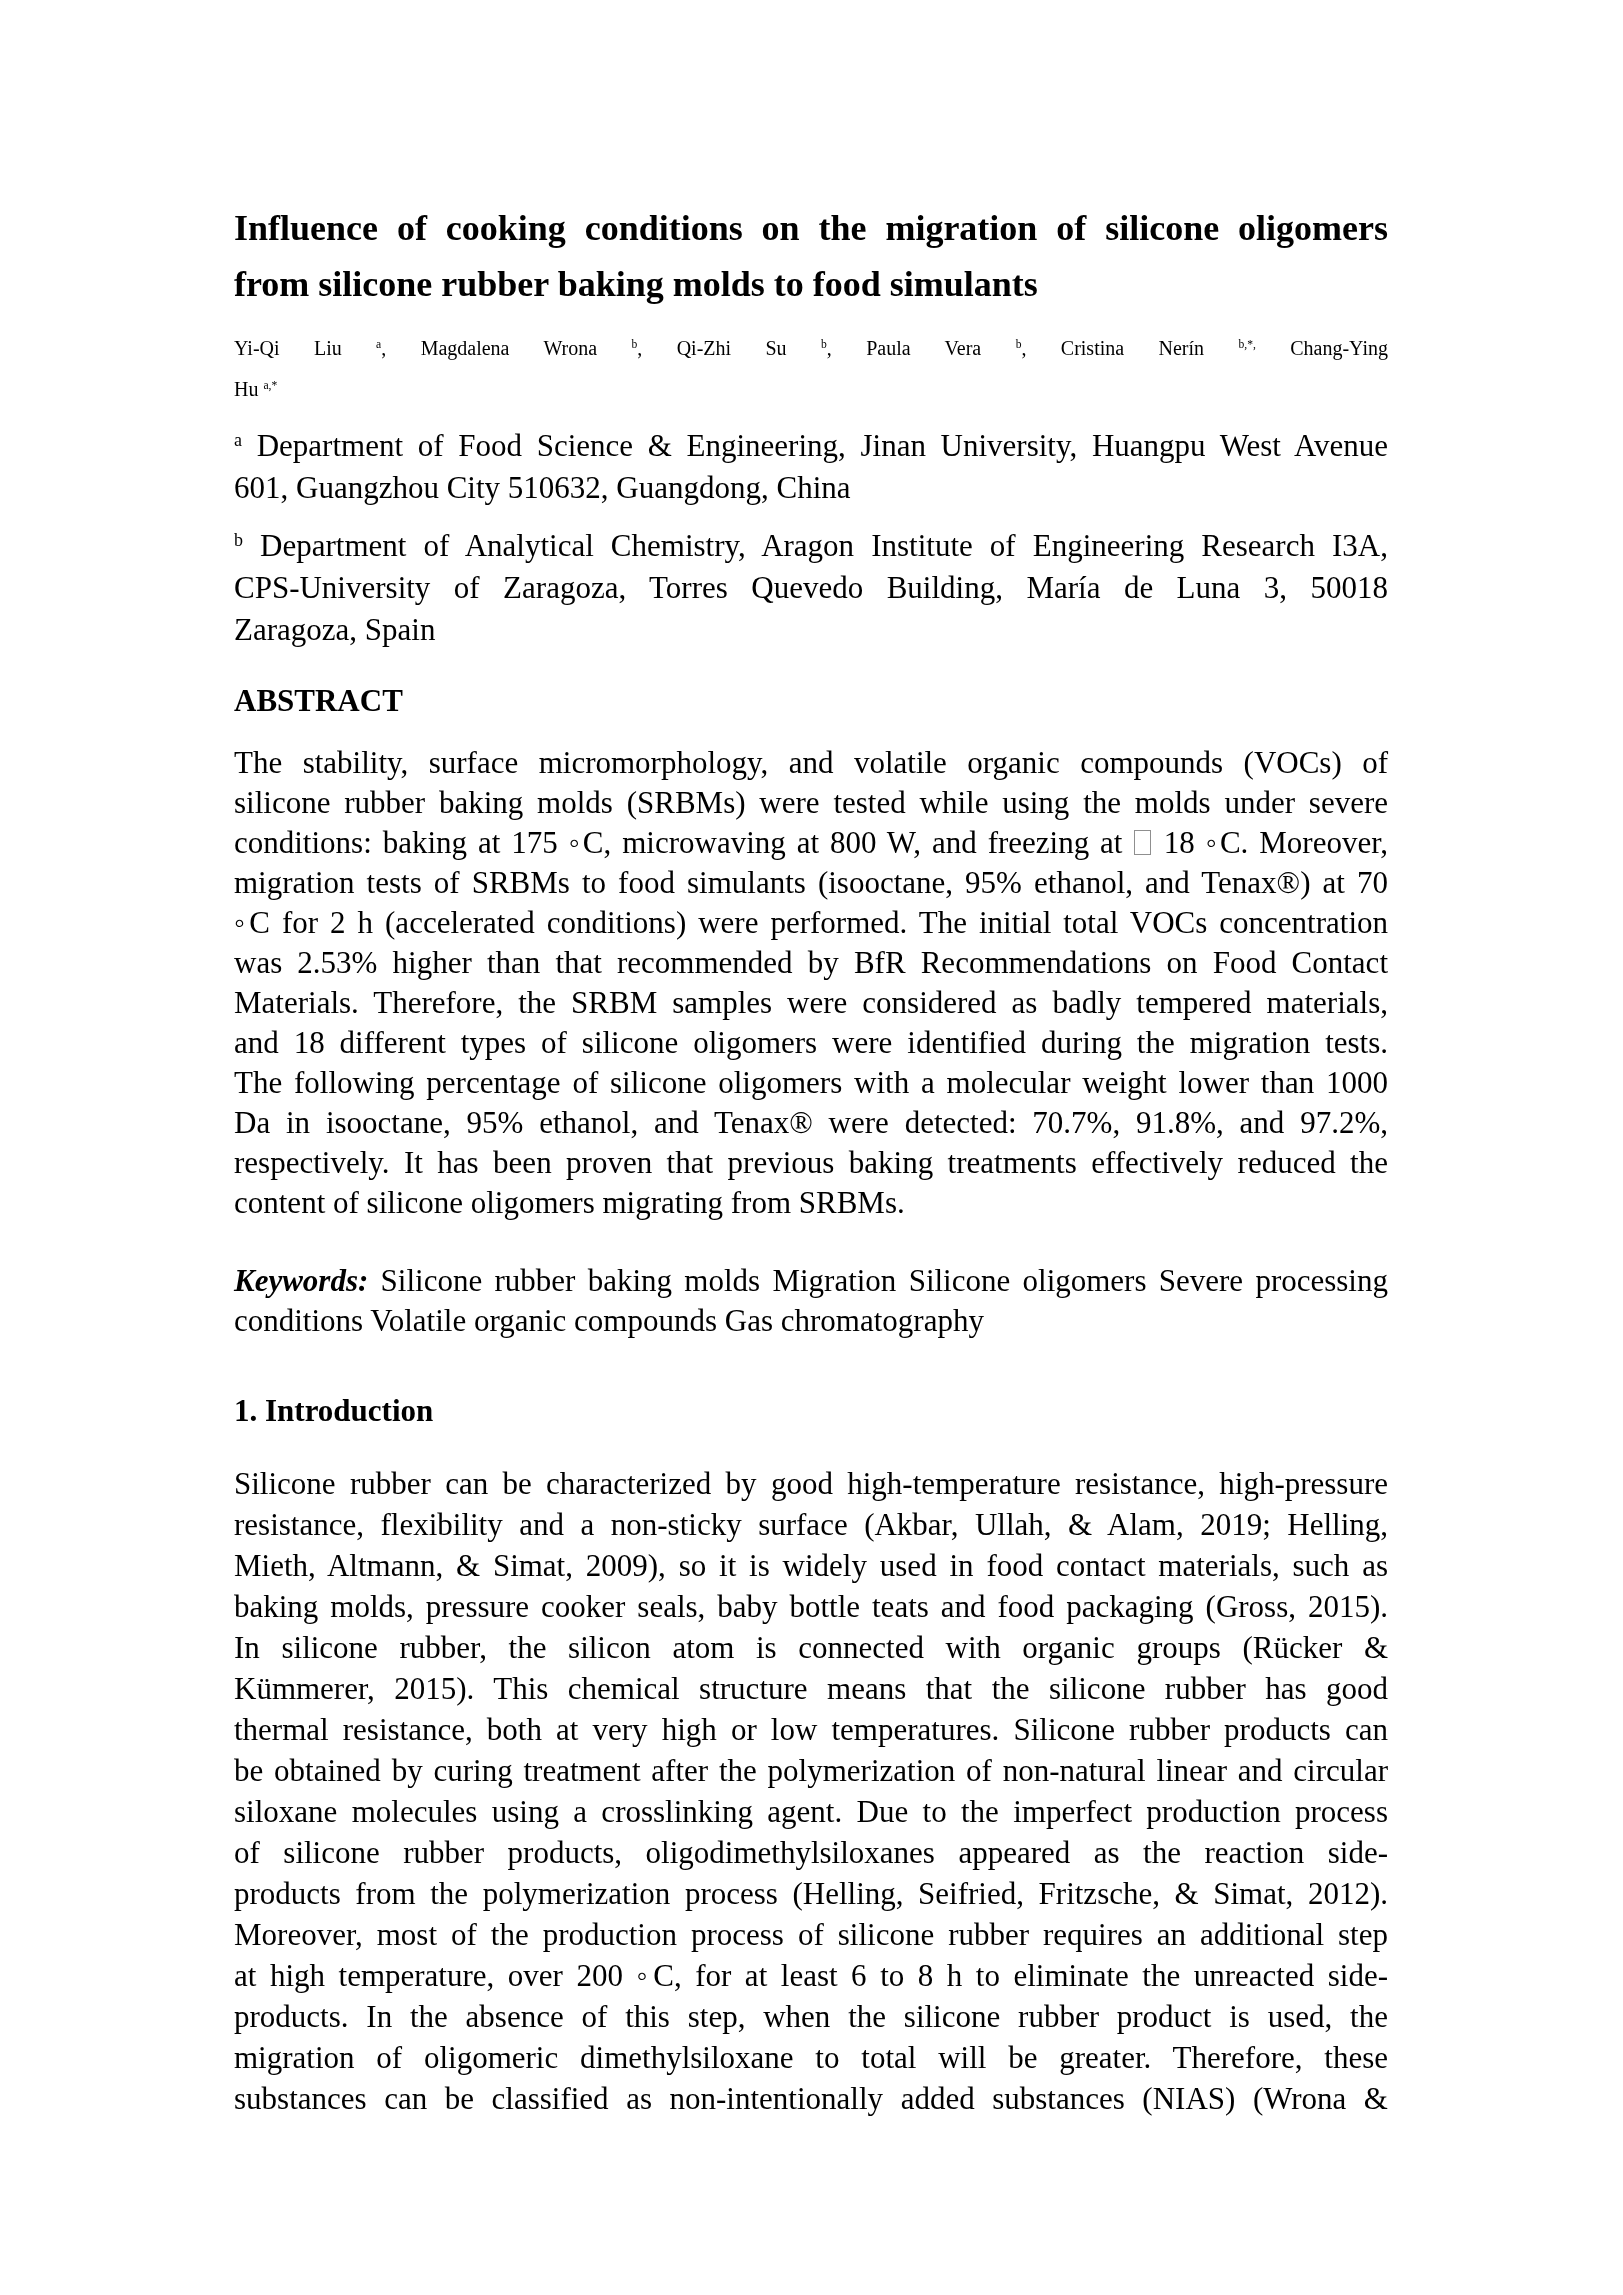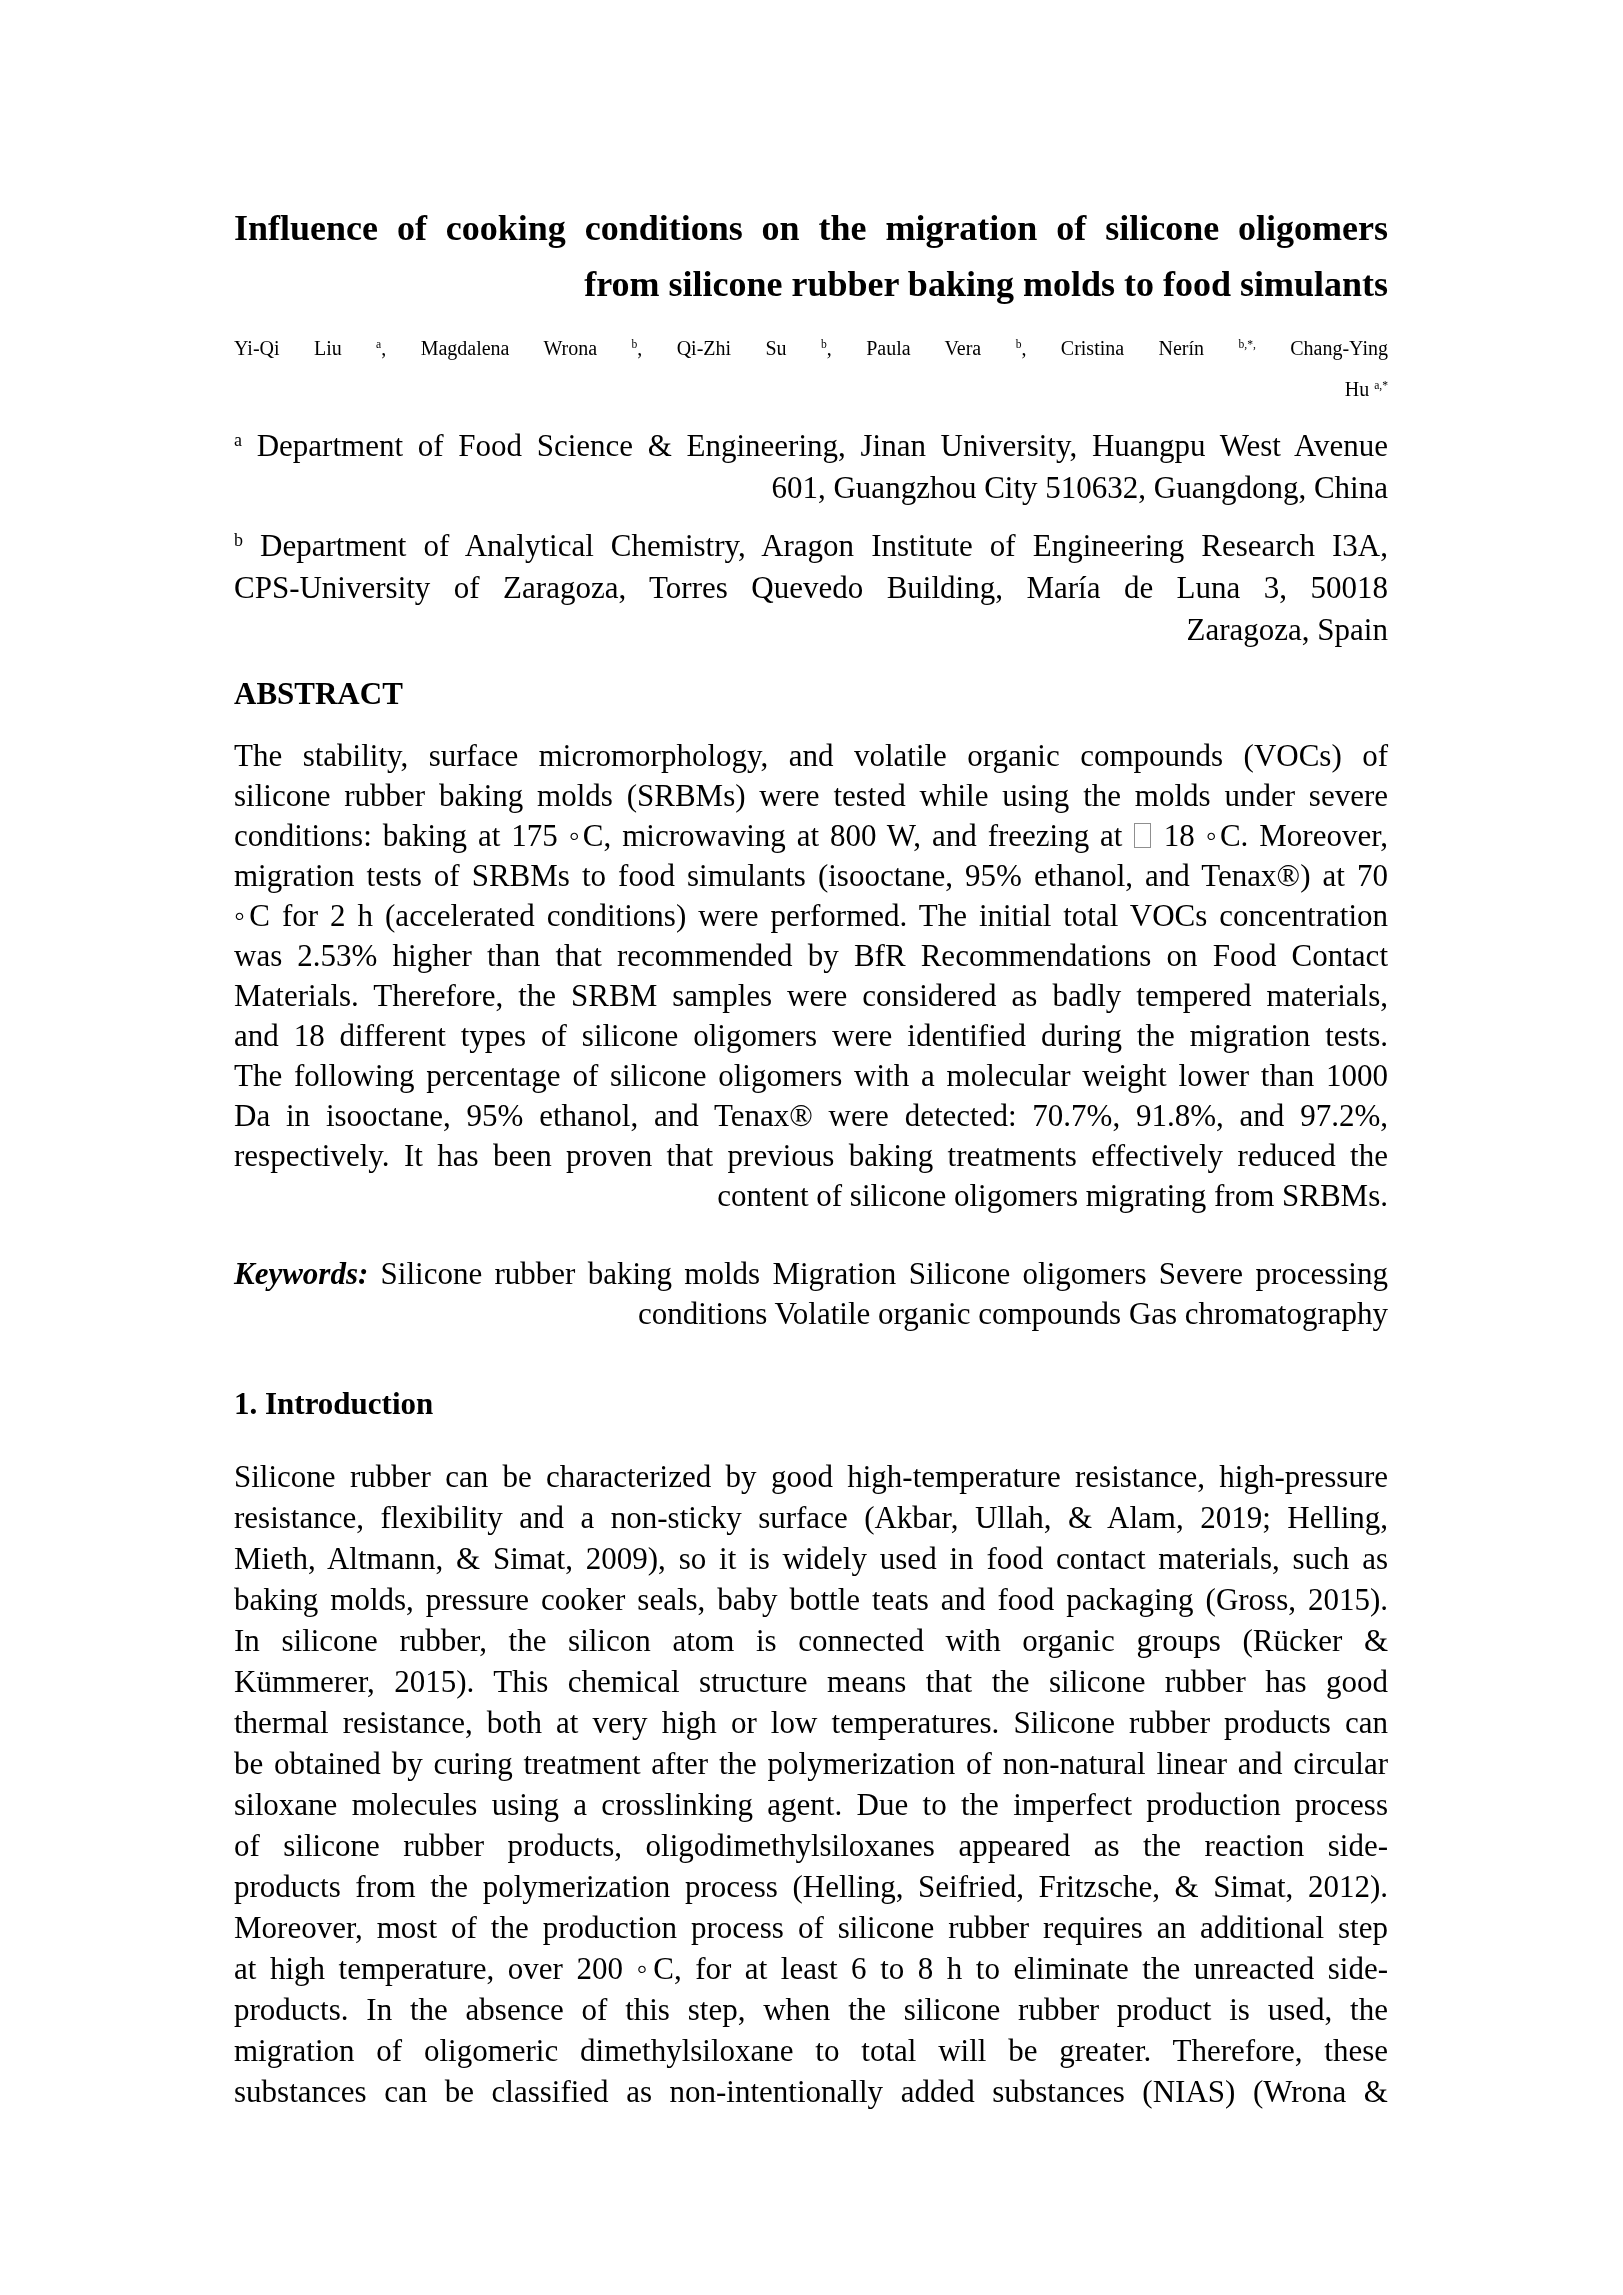--- a/index.html
+++ b/index.html
@@ -14,29 +14,29 @@
     font-family: "Liberation Serif", "DejaVu Serif", "DejaVu Sans", serif;
   }
   .content {
     position: absolute;
     left: 234px;
     top: 0;
     width: 1154px;
   }
   h1, h2, div { margin: 0; padding: 0; }
 
-  .tline { text-align: right; white-space: normal; }
+  .tline { text-align: left; white-space: normal; }
   .tline.just { text-align: justify; text-align-last: justify; }
 
   .title   { margin-top: 200px; font-size: 36px; line-height: 56px; font-weight: bold; }
   .authors { margin-top: 15.7px;  font-size: 20px; line-height: 41px; font-weight: normal; }
   .affil   { font-size: 31px; line-height: 42px; }
   .affil-a { margin-top: 15.7px; }
   .affil-b { margin-top: 15.7px; }
-  .h-abstract { margin-top: 23px; font-size: 31px; line-height: 40px; font-weight: bold; }
+  .h-abstract { margin-top: 30px; font-size: 31px; line-height: 40px; font-weight: bold; }
   .p-abstract { margin-top: 22px; font-size: 31px; line-height: 40px; }
   .p-keywords { margin-top: 38px; font-size: 31px; line-height: 40px; }
   .h-intro    { margin-top: 50px; font-size: 31px; line-height: 40px; font-weight: bold; }
   .p-intro    { margin-top: 32px; font-size: 31px; line-height: 41px; }
 
   .tline sup {
     font-size: 58%;
     line-height: 0;
     vertical-align: baseline;
     position: relative;

